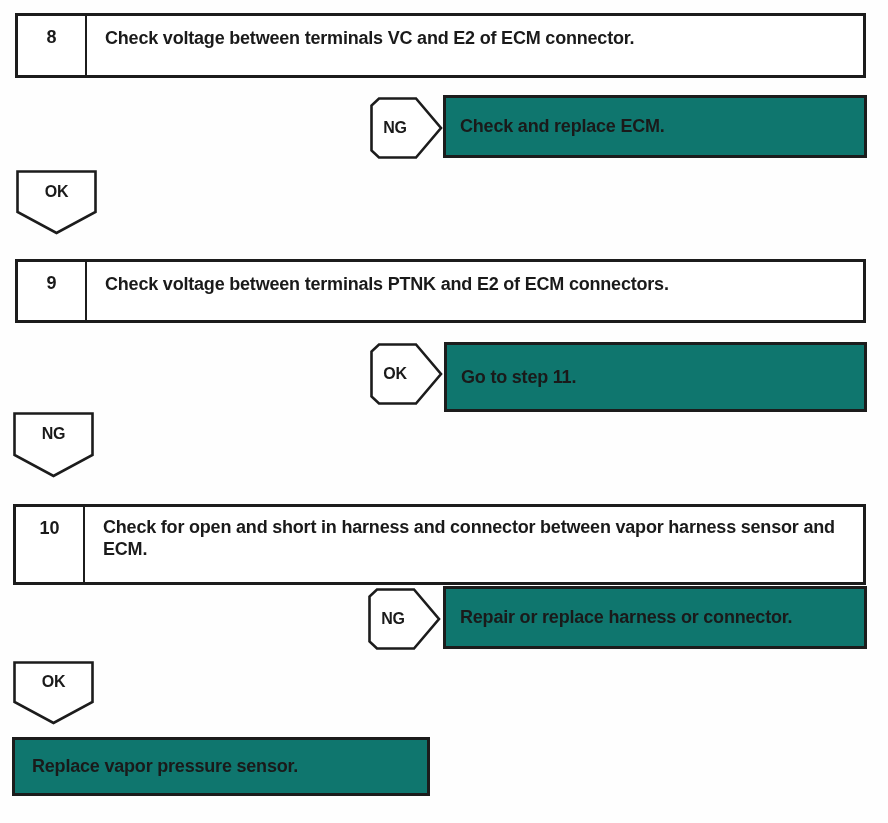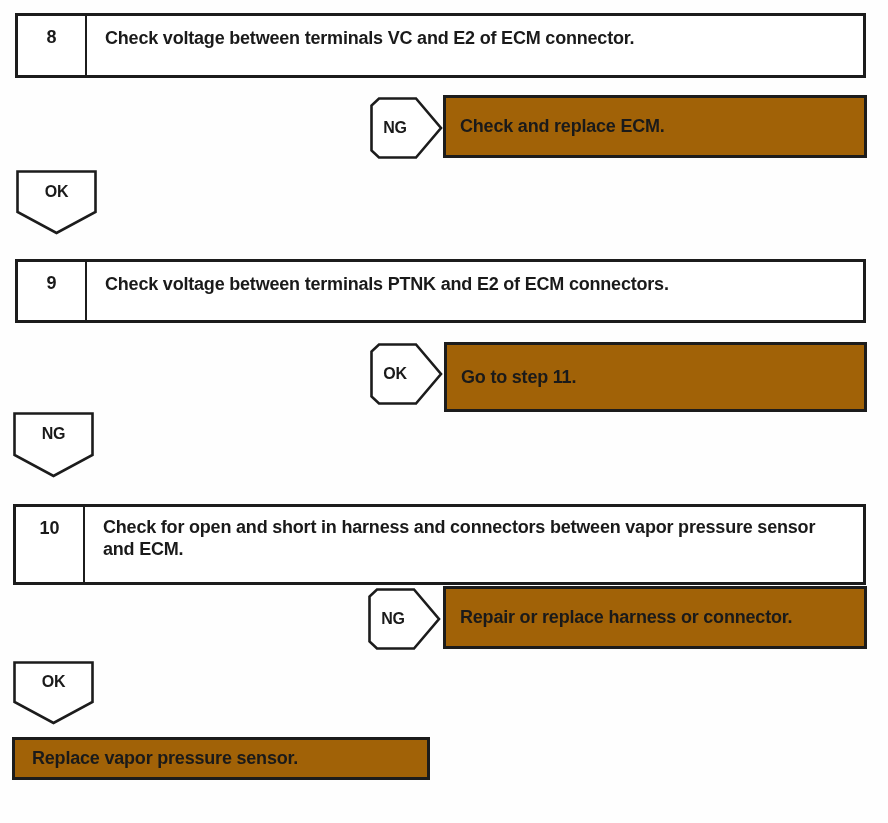--- a/index.html
+++ b/index.html
@@ -40,21 +40,21 @@
     font-weight: bold;
     font-size: 18px;
     line-height: 22px;
     letter-spacing: -0.2px;
     margin-left: 7px;
   }
 
   
   .resultbox {
     border: 3px solid #1c1c1c;
-    background: #a16207;
+    background: #0f766e;
     display: flex;
     align-items: center;
     padding-left: 14px;
     font-weight: bold;
     font-size: 18px;
     letter-spacing: -0.2px;
   }
 
   
   .tag-label, .pent-label {
@@ -101,29 +101,29 @@
   <div class="tag-label abs" style="left:372px; top:343px; width:46px; height:62px;">OK</div>
   <div class="resultbox abs" style="left:444px; top:342px; width:423px; height:70px;">Go to step 11.</div>
 
   <svg class="abs" style="left:13px; top:412px;" width="81" height="66" viewBox="0 0 81 66">
     <polygon points="1.5,1.5 79.5,1.5 79.5,43 40.5,64 1.5,43" fill="#ffffff" stroke="#1c1c1c" stroke-width="2.6" stroke-linejoin="miter"></polygon>
   </svg>
   <div class="pent-label abs" style="left:13px; top:412px; width:81px; height:44px;">NG</div>
 
   <div class="step abs" style="left:13px; top:504px; width:853px; height:81px;">
     <div class="num">10</div>
-    <div class="txt" style="padding-top:9px; max-width:770px;">Check for open and short in harness and connectors between vapor pressure sensor and ECM.</div>
+    <div class="txt" style="padding-top:9px; max-width:770px;">Check for open and short in harness and connector between vapor harness sensor and ECM.</div>
   </div>
 
   <svg class="abs" style="left:368px; top:588px;" width="73" height="62" viewBox="0 0 73 62">
     <polygon points="9,1.5 46,1.5 71,31 46,60.5 9,60.5 1.5,53.5 1.5,8.5" fill="#ffffff" stroke="#1c1c1c" stroke-width="2.6" stroke-linejoin="miter"></polygon>
   </svg>
   <div class="tag-label abs" style="left:370px; top:588px; width:46px; height:62px;">NG</div>
   <div class="resultbox abs" style="left:443px; top:586px; width:424px; height:63px;">Repair or replace harness or connector.</div>
 
   <svg class="abs" style="left:13px; top:661px;" width="81" height="64" viewBox="0 0 81 64">
     <polygon points="1.5,1.5 79.5,1.5 79.5,41 40.5,62 1.5,41" fill="#ffffff" stroke="#1c1c1c" stroke-width="2.6" stroke-linejoin="miter"></polygon>
   </svg>
   <div class="pent-label abs" style="left:13px; top:661px; width:81px; height:42px;">OK</div>
 
-  <div class="resultbox abs" style="left:12px; top:737px; width:418px; height:43px; padding-left:17px;">Replace vapor pressure sensor.</div>
+  <div class="resultbox abs" style="left:12px; top:737px; width:418px; height:59px; padding-left:17px;">Replace vapor pressure sensor.</div>
 
 </div>
 
 </body></html>

